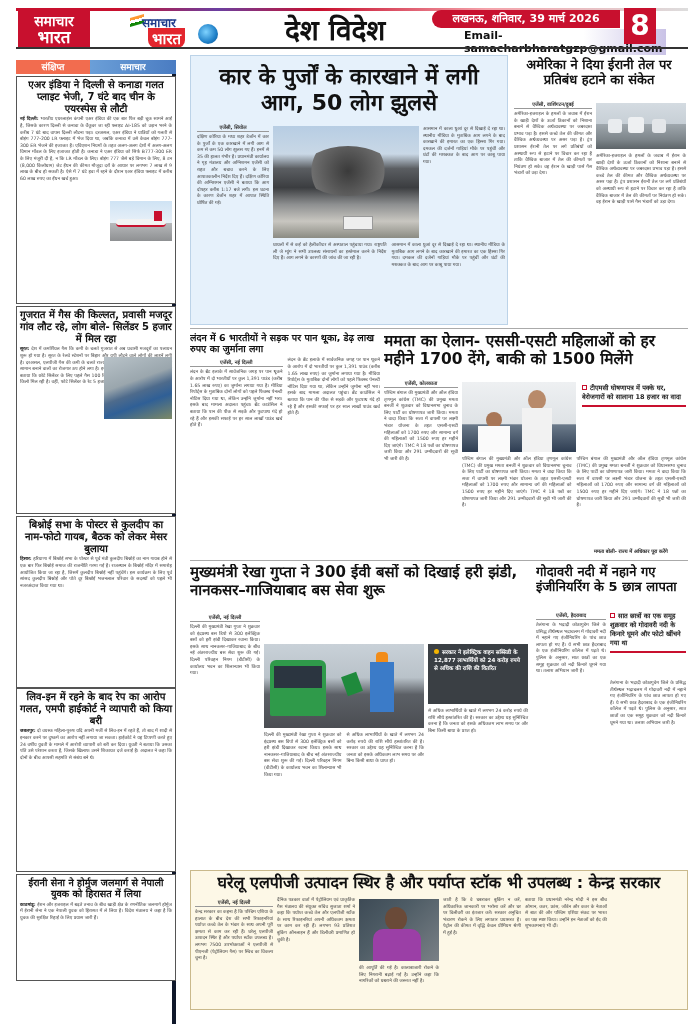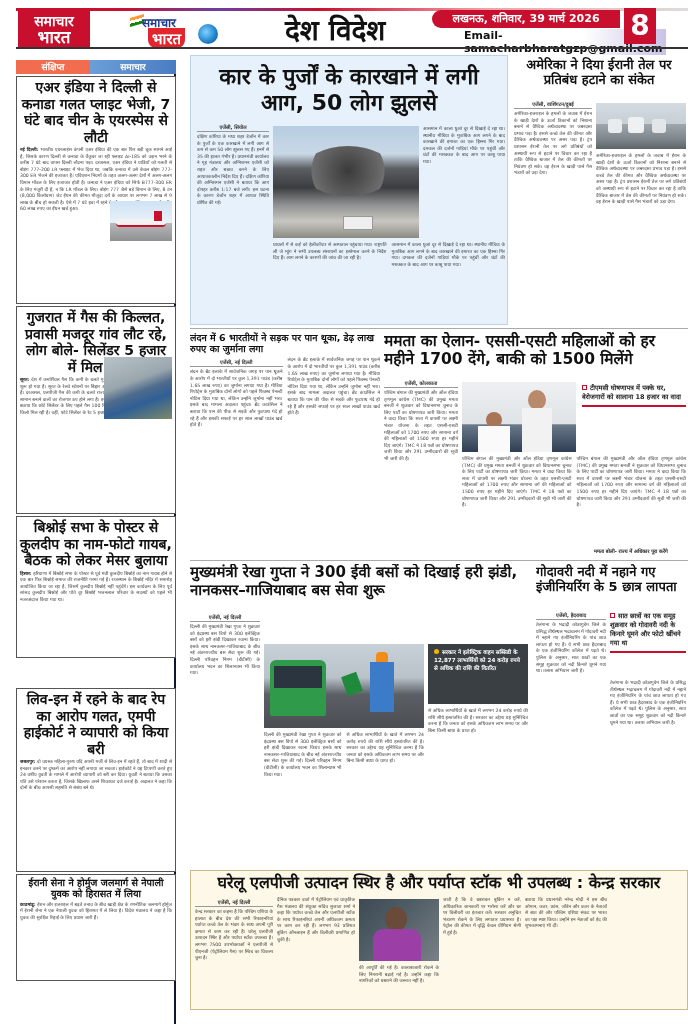--- a/index.html
+++ b/index.html
@@ -28,26 +28,26 @@
   .art { position: absolute; overflow: hidden; }
   .hl { font-weight: bold; color: #111; font-family: "DejaVu Sans", sans-serif; text-align: center; line-height: 1.18; }
   .byline { font-size: 5px; font-weight: bold; color: #333; text-align: center; border-bottom: 1px solid #999; padding-bottom: 1px; margin: 2px 0; }
   .body { font-size: 4.6px; line-height: 6.6px; color: #444; text-align: justify; }
   .body .lead { font-weight: bold; color: #222; }
   .cols { display: flex; gap: 5px; }
   .cols > div { flex: 1; }
   .photo { position: absolute; overflow: hidden; }
 
   
-  .left-col { position: absolute; left: 16px; top: 60px; width: 160px; height: 964px; border-right: 2px solid #0f172a; }
+  .left-col { position: absolute; left: 16px; top: 60px; width: 160px; height: 964px; border-right: 4px solid #0f172a; }
   .brief-tabs { position: absolute; left: 0; top: 0; width: 160px; height: 14px; display: flex; }
   .tab-a { width: 74px; background: #f26c4f; color: #fff; font-size: 9px; font-weight: bold; text-align: center; line-height: 14px; }
   .tab-b { width: 86px; background: linear-gradient(90deg,#6b9fd8,#4a7cc2); color: #fff; font-size: 9px; font-weight: bold; text-align: center; line-height: 14px; }
   .left-box { position: absolute; left: 0; width: 160px; border: 1px solid #555; padding: 2px 3px; background: #fff; }
-  .left-box .hl { font-size: 14px; }
+  .left-box .hl { font-size: 10px; }
 
   
   .top-center { left: 190px; top: 55px; width: 318px; height: 270px; background: #e6f1fb; border: 1px solid #bcd3e8; }
   .top-right { left: 510px; top: 55px; width: 178px; height: 270px; }
 
   .callout { position: absolute; font-size: 6.5px; font-weight: bold; line-height: 9px; color: #222; }
   .callout .bullet { display: inline-block; width: 5px; height: 5px; border: 1px solid #c8102e; margin-right: 3px; }
   .red-rule { height: 2px; background: #c8102e; margin-top: 3px; }
 
   .dark-box { position: absolute; background: #3a3f44; color: #fff; font-size: 5.6px; font-weight: bold; line-height: 8px; padding: 4px 6px; }
@@ -100,21 +100,21 @@
 
   <div class="left-box" style="top:246px;height:208px;">
     <div class="hl">गुजरात में गैस की किल्लत, प्रवासी मजदूर गांव लौट रहे, लोग बोले- सिलेंडर 5 हजार में मिल रहा</div>
     <div class="body" style="margin-top:2px;">
       <span class="lead">सूरत:</span>
       <span>देश में कमर्शियल गैस कि कमी के चलते गुजरात से अब प्रवासी मजदूरों का पलायन शुरू हो गया है। सूरत के रेलवे स्टेशनों पर बिहार और यूपी लौटने वाले लोगों की लाइनें लगी है। दरअसल, एलपीजी गैस की कमी के चलते राज्य में सिलेंडर-डब्बा और दूसरे खाने-पीने के सामान बनाने वालों का रोजगार ठप होने लगा है। इनके अलावा यूपी-बिहार के हजारों लोगों ने बताया कि छोटे सिलेंडर के लिए पहले गैस 100 किलो मिलती थी, लेकिन अब 300-400 किलो मिल रही है। वहीं, फोटे सिलेंडर के रेट 5 हजार पहुंच गए हैं।</span>
     </div>
     <div class="photo" style="right:3px;top:50px;width:68px;height:62px;background:linear-gradient(160deg,#b9c3c9 0%,#9aa6ad 40%,#4e6b8c 55%,#2f5f96 70%,#7e8a66 100%);"></div>
   </div>
 
-  <div class="left-box" style="top:456px;height:142px;">
+  <div class="left-box" style="top:456px;height:172px;">
     <div class="hl">बिश्नोई सभा के पोस्टर से कुलदीप का नाम-फोटो गायब, बैठक को लेकर मेसर बुलाया</div>
     <div class="body" style="margin-top:2px;">
       <span class="lead">हिसार:</span>
       <span>हरियाणा में बिश्नोई सभा के पोस्टर से पूर्व मंत्री कुलदीप बिश्नोई का नाम गायब होने से एक बार फिर बिश्नोई समाज की राजनीति गरमा गई है। राजस्थान के बिश्नोई मंदिर में समारोह आयोजित किया जा रहा है, जिसमें कुलदीप बिश्नोई नहीं पहुंचेंगे। इस कार्यक्रम के लिए पूर्व सांसद कुलदीप बिश्नोई और पोते दूर बिश्नोई भजनलाल परिवार के सदस्यों को पहले भी नजरअंदाज किया गया था।</span>
     </div>
   </div>
 
   <div class="left-box" style="top:628px;height:184px;">
     <div class="hl">लिव-इन में रहने के बाद रेप का आरोप गलत, एमपी हाईकोर्ट ने व्यापारी को किया बरी</div>
     <div class="body" style="margin-top:2px;">

